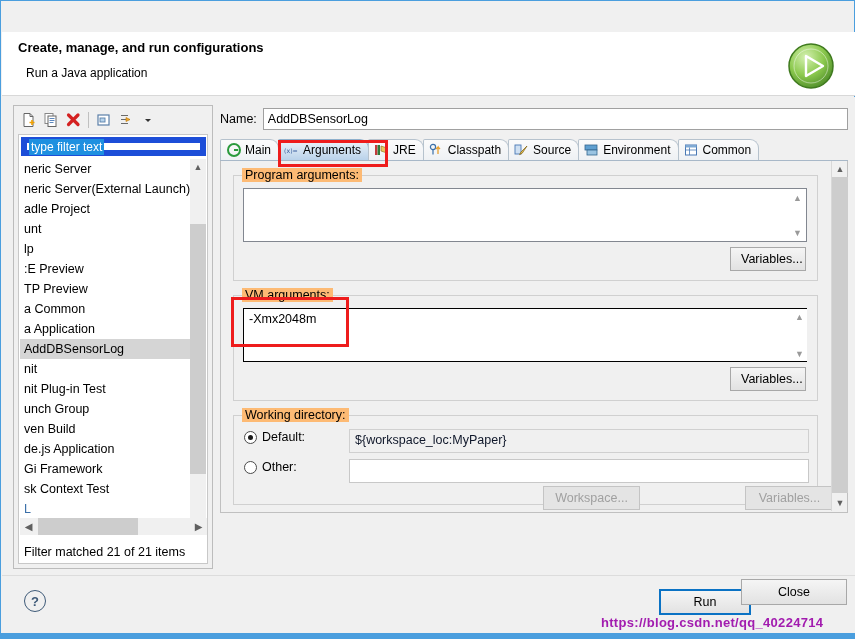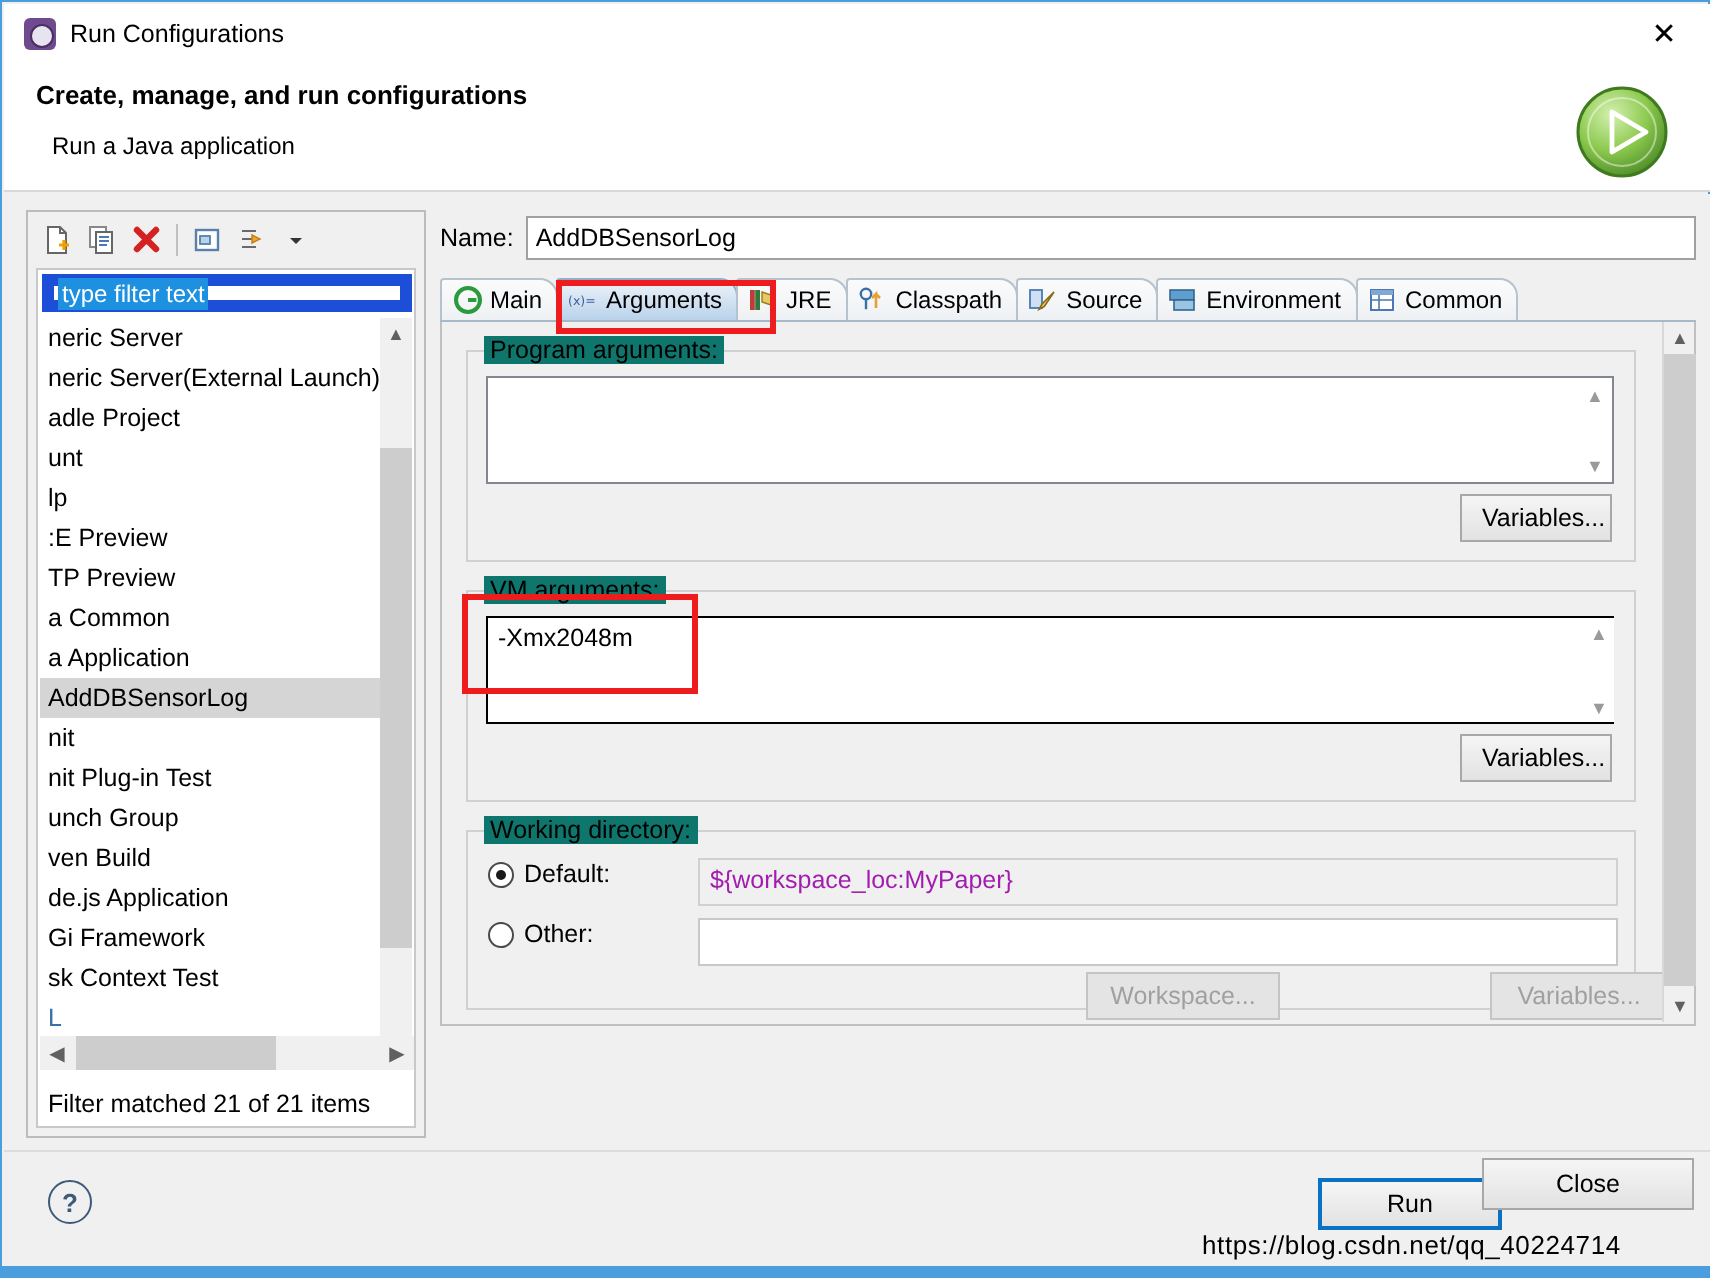--- a/index.html
+++ b/index.html
@@ -245,21 +245,21 @@
   }
   .cs-arrow.dn { position: absolute; bottom: 0; left: 0; }
 
   .group {
     position: absolute;
     border: 1px solid #d0d0d0;
     background: #f0f0f0;
   }
   .group-label {
     position: absolute; top: -8px; left: 8px;
-    background: #0f766e;
+    background: #fdba74;
     padding: 0 3px;
     font-size: 12.5px;
   }
   .textarea {
     position: absolute;
     background: #ffffff;
     border: 1px solid #828790;
     font-family: "Liberation Sans", sans-serif;
     font-size: 12.5px;
     padding: 3px 5px;
@@ -309,21 +309,21 @@
   .radio.checked::after {
     content: ""; position: absolute;
     left: 3px; top: 3px; width: 5px; height: 5px;
     border-radius: 50%; background: #1a1a1a;
   }
   .ro-input {
     position: absolute;
     background: #f0f0f0;
     border: 1px solid #d0d0d0;
     font-size: 12.5px;
-    color: #a21caf;
+    color: #0f172a;
     padding: 3px 5px;
     height: 24px;
     overflow: hidden;
     white-space: nowrap;
   }
 
   
   .apply-row {
     position: absolute; left: 218px; top: 478px;
     width: 628px; height: 32px;
@@ -361,43 +361,39 @@
     font-size: 12.5px; cursor: pointer;
   }
   .bottom-strip {
     position: absolute; left: 0; bottom: 0;
     width: 855px; height: 5px;
     background: #4a9ede;
   }
   .watermark {
     position: absolute; left: 600px; top: 614px;
     font-size: 13px;
-    color: #000000;
+    color: #a21caf;
     letter-spacing: 0.3px;
     pointer-events: none;
     white-space: nowrap;
+    font-weight: bold;
   }
 
   
   .annot {
     position: absolute;
     border: 3px solid #ee1c1c;
     pointer-events: none;
   }
 </style>
 </head>
 <body>
 
 <div class="window">
 
-  <div class="titlebar">
-    <span class="title-icon"></span>
-    <span class="title-text">Run Configurations</span>
-    <span class="close-btn">✕</span>
-  </div>
 
   <div class="header">
     <div class="header-title">Create, manage, and run configurations</div>
     <div class="header-sub">Run a Java application</div>
     <div class="run-badge">
       <svg width="52" height="52" viewBox="0 0 52 52">
         <defs>
           <radialGradient id="gplay" cx="38%" cy="30%" r="75%">
             <stop offset="0%" stop-color="#d4f0b0"></stop>
             <stop offset="55%" stop-color="#8cc94e"></stop>

